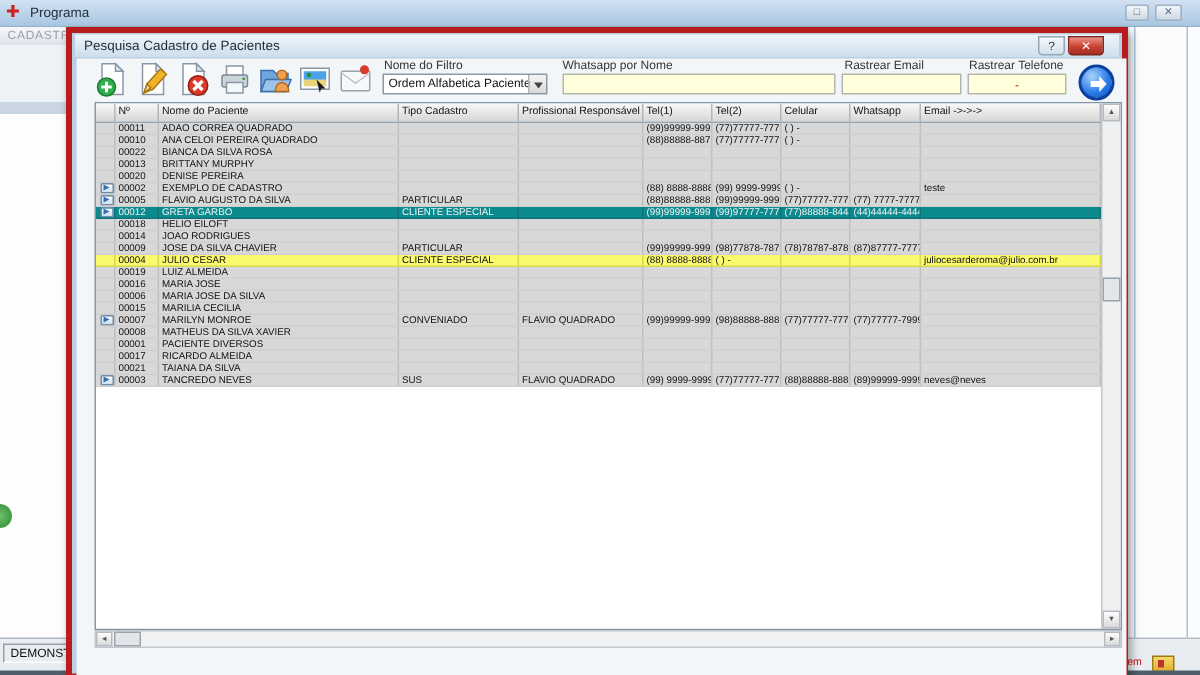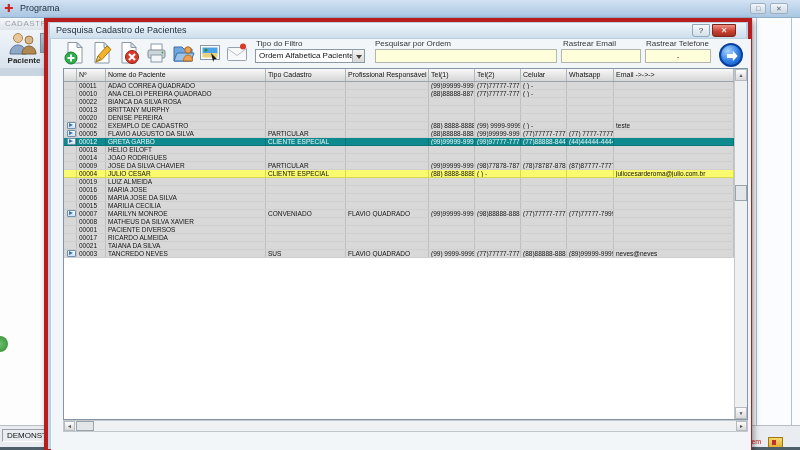--- a/index.html
+++ b/index.html
@@ -121,32 +121,20 @@
 
   <div class="bg-titlebar">
     <span class="bg-logo">✚</span>
     <span class="bg-title">Programa</span>
     <span class="bg-winbtn restore"></span>
     <span class="bg-winbtn close"></span>
   </div>
   <div class="bg-ribbon">
     <span class="bg-ribbon-label">CADASTROS</span>
   </div>
-  <div class="bg-iconrow">
-    <div class="bg-nav-group">
-      <svg width="34" height="23" viewBox="0 0 34 23">
-        <circle cx="11" cy="6" r="4.5" fill="#e8c89a" stroke="#b08850"></circle>
-        <path d="M3 22c0-6 4-9 8-9s8 3 8 9z" fill="#8fa8c8" stroke="#5a7494"></path>
-        <circle cx="22" cy="8" r="4" fill="#d8b88a" stroke="#a07840"></circle>
-        <path d="M15 22c0-5 3.5-8 7-8s7 3 7 8z" fill="#b0884f" stroke="#7a5c30"></path>
-      </svg>
-      <div class="bg-nav-label">Paciente</div>
-    </div>
-    <div class="bg-icon-sliver"></div>
-  </div>
   <div class="bg-band"></div>
   <div class="bg-leftbody"></div>
   <div class="bg-greenblob"></div>
   <div class="bg-rightpanel"></div>
   <div class="bg-vline1"></div>
   <div class="bg-vline2"></div>
   <div class="bg-statusbar">
     <div class="bg-statuscell">DEMONSTRA</div>
   </div>
   <div class="bg-bottomboxes">
@@ -221,27 +209,27 @@
         </svg>
       </button>
       <button class="tbtn" style="left:174px">
         <svg viewBox="0 0 24 24">
           <rect x="2.5" y="6.5" width="19" height="13" rx="1" fill="#f6f8fa" stroke="#98a2ac"></rect>
           <path d="M2.5 7.5l9.5 7 9.5-7" fill="none" stroke="#b8c2cc"></path>
           <circle cx="18" cy="5.5" r="3" fill="#d93a2b"></circle>
         </svg>
       </button>
 
-      <span class="fld-label" style="left:205px">Tipo do Filtro</span>
+      <span class="fld-label" style="left:205px">Nome do Filtro</span>
       <div class="dropdown">
         <span>Ordem Alfabetica Paciente</span>
         <span class="dd-arrow"></span>
       </div>
 
-      <span class="fld-label" style="left:324px">Pesquisar por Ordem</span>
+      <span class="fld-label" style="left:324px">Whatsapp por Nome</span>
       <input class="inp" style="left: 324px; width: 182px;" readonly="" value="">
 
       <span class="fld-label" style="left:512px">Rastrear Email</span>
       <input class="inp" style="left: 510px; width: 80px;" readonly="" value="">
 
       <span class="fld-label" style="left:595px">Rastrear Telefone</span>
       <input class="inp phone" style="left: 594px; width: 66px;" readonly="" value="-">
 
       <button class="go-btn">
         <svg width="18" height="18" viewBox="0 0 22 22">

